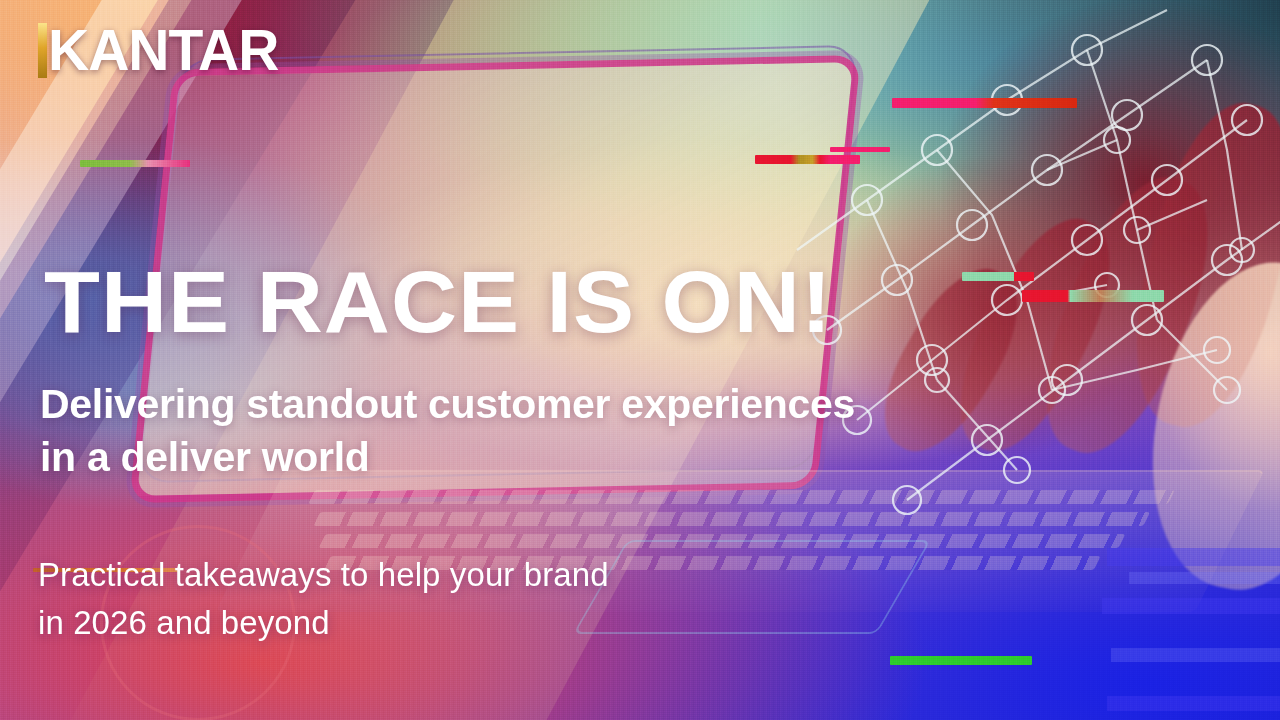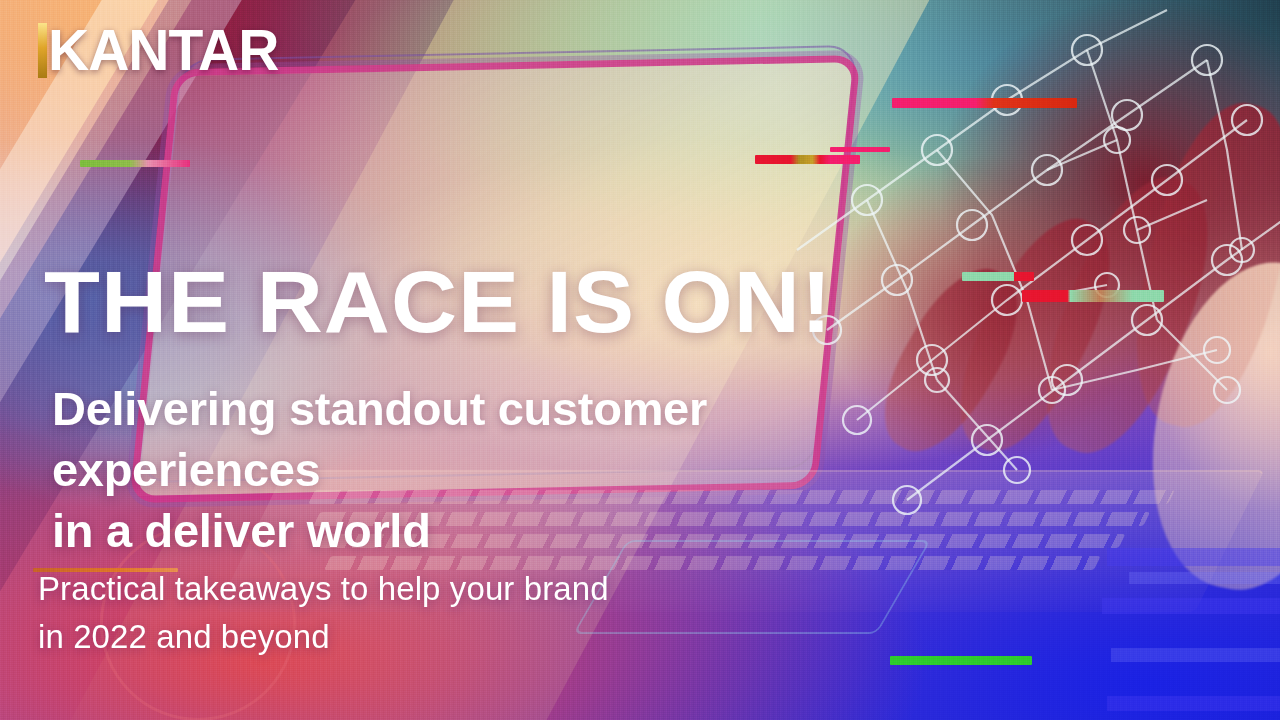--- a/index.html
+++ b/index.html
@@ -124,27 +124,27 @@
     font-family:"Liberation Sans", sans-serif;
   }
   .headline{
     position:absolute;left:44px;top:258px;
     font-size:88px;font-weight:700;color:#fff;letter-spacing:1px;
     line-height:1;white-space:nowrap;
     transform:scaleX(1.04);transform-origin:left center;
     text-shadow:0 3px 14px rgba(90,30,70,.35);
   }
   .subhead{
-    position:absolute;left:52px;top:378px;width:900px;
-    font-size:47px;font-weight:700;color:#fff;line-height:1.30;
+    position:absolute;left:40px;top:378px;width:900px;
+    font-size:41px;font-weight:700;color:#fff;line-height:1.30;
     letter-spacing:-.3px;
     text-shadow:0 2px 10px rgba(90,30,70,.35);
   }
   .deck{
-    position:absolute;left:38px;top:565px;width:830px;
+    position:absolute;left:38px;top:551px;width:830px;
     font-size:33px;font-weight:400;color:#fff;line-height:1.45;
     letter-spacing:.1px;
     text-shadow:0 2px 10px rgba(60,20,90,.35);
   }
 
   
   .grain{
     background-image:
       repeating-linear-gradient(0deg,rgba(255,255,255,.026) 0 1px,rgba(0,0,0,.026) 1px 2px),
       repeating-linear-gradient(90deg,rgba(255,255,255,.022) 0 1px,rgba(0,0,0,.022) 1px 2px);
@@ -279,16 +279,16 @@
 
   <div class="headline">THE RACE IS ON!</div>
 
   <div class="subhead">
     <div>Delivering standout customer experiences</div>
     <div>in a deliver world</div>
   </div>
 
   <div class="deck">
     <div>Practical takeaways to help your brand</div>
-    <div>in 2022 and beyond</div>
+    <div>in 2026 and beyond</div>
   </div>
 
 </div>
 
 </body></html>

